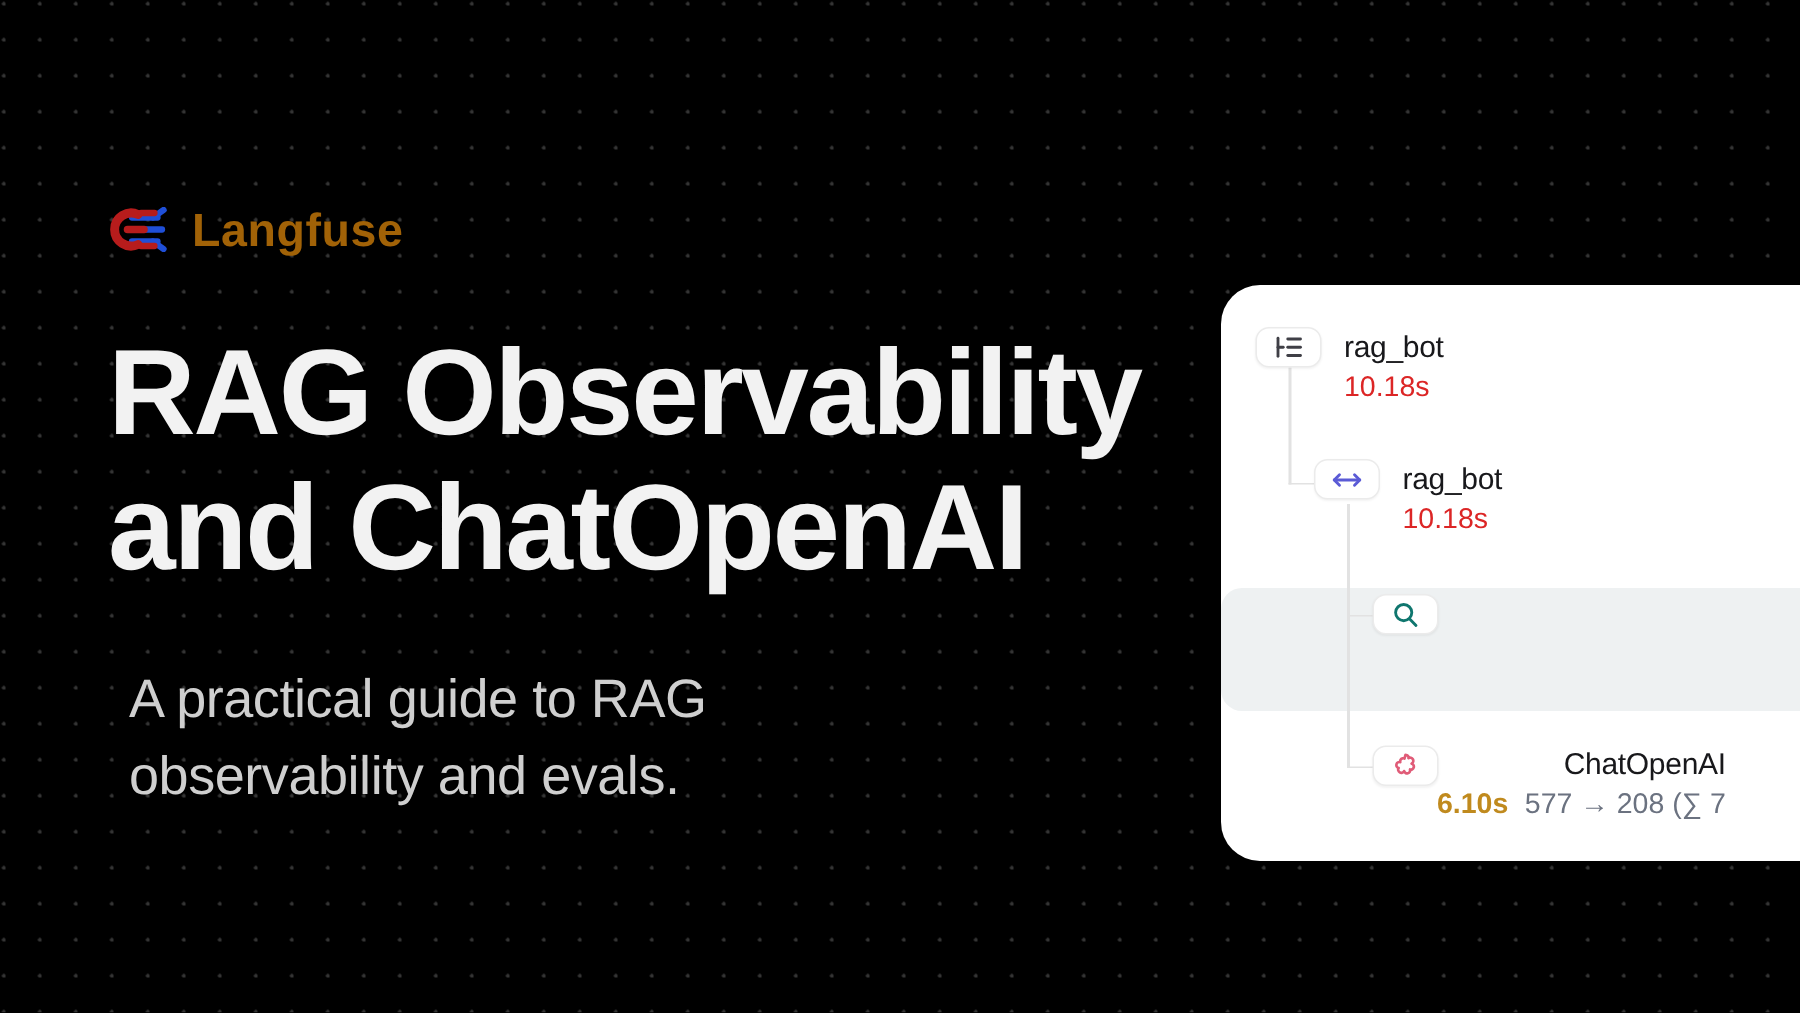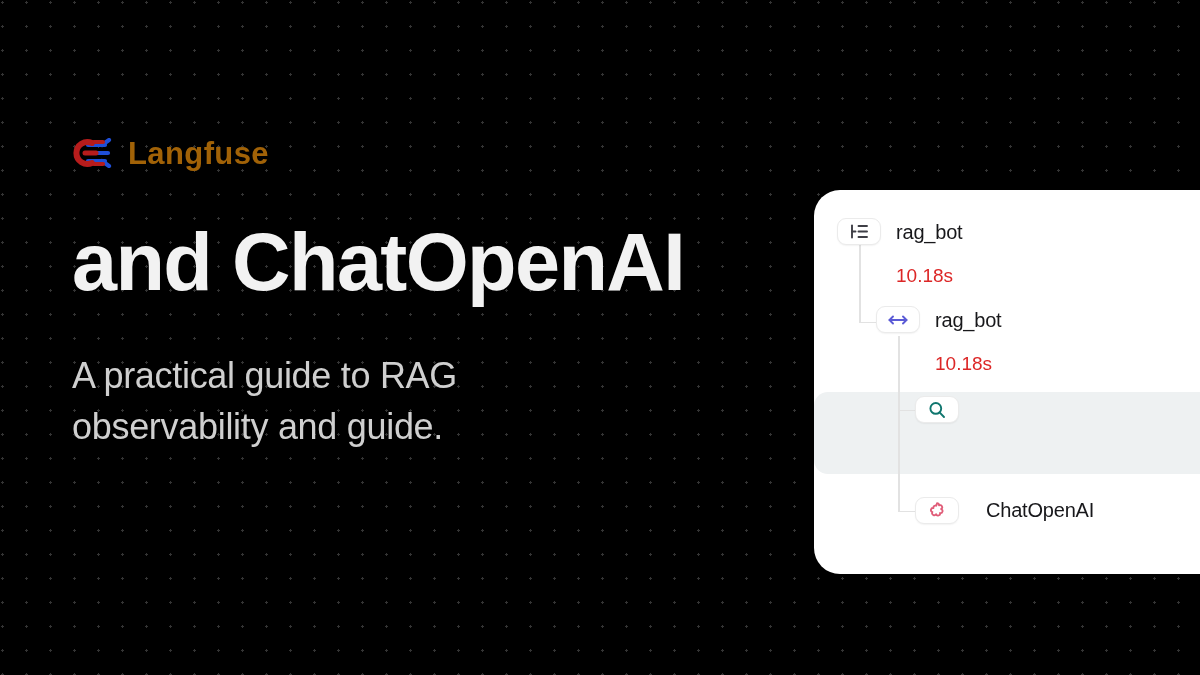--- a/index.html
+++ b/index.html
@@ -70,20 +70,21 @@
   }
   #headline .hl-line { display: block; white-space: nowrap; }
 
   #subheadline {
     margin-top: 42px;
     color: #cfcfcf;
     font-size: 36px;
     font-weight: 400;
     line-height: 1.42;
     letter-spacing: -0.3px;
+    margin-left: 14px;
   }
   #subheadline .sub-line { display: block; white-space: nowrap; }
 
   
   #trace-panel {
     position: absolute;
     left: 814px;
     top: 190px;
     width: 470px;
     height: 384px;
@@ -132,21 +133,21 @@
   .node-title {
     color: #18181b;
     font-size: 20px;
     font-weight: 500;
     letter-spacing: -0.2px;
     white-space: nowrap;
     line-height: 1.2;
   }
 
   .node-meta {
-    margin-top: 21px;
+    margin-top: 4px;
     font-size: 19px;
     font-weight: 500;
     white-space: nowrap;
     line-height: 1.2;
     display: flex;
     align-items: baseline;
     gap: 11px;
   }
 
   .dur-red   { color: #dc2626; }
@@ -178,26 +179,27 @@
           <path d="M20 5 A11 11 0 1 0 20 25" fill="none" stroke="#b71c1c" stroke-width="6" stroke-linecap="round"></path>
           <path d="M13 15 H24" fill="none" stroke="#b71c1c" stroke-width="5" stroke-linecap="round"></path>
           <path d="M22 4 L31 4" fill="none" stroke="#b71c1c" stroke-width="4.2" stroke-linecap="round"></path>
           <path d="M22 26 L31 26" fill="none" stroke="#b71c1c" stroke-width="4.2" stroke-linecap="round"></path>
         </svg>
       </span>
       <span id="brand-name">Langfuse</span>
     </div>
 
     <h1 id="headline">
+      <span class="hl-line">RAG Observability</span>
       <span class="hl-line">and ChatOpenAI</span>
     </h1>
 
     <p id="subheadline">
       <span class="sub-line">A practical guide to RAG</span>
-      <span class="sub-line">observability and guide.</span>
+      <span class="sub-line">observability and evals.</span>
     </p>
 
   </div>
 
   <div id="trace-panel">
     <div class="trace-rows">
 
       <div class="trace-row selected" style="top:202px;height:82px;"></div>
 
       <div class="connector" style="left:45px;top:55px;width:1.5px;height:78px;"></div>
@@ -261,20 +263,24 @@
                    c0.3 1.1 -0.3 2.2 -1.4 2.5
                    c-1.1 0.3 -2.2 -0.3 -2.5 -1.4
                    c-0.6 1.0 -1.9 1.4 -2.9 0.8
                    c-1.0 -0.6 -1.4 -1.9 -0.8 -2.9
                    c-1.1 -0.3 -1.7 -1.4 -1.4 -2.5
                    c0.3 -1.1 1.4 -1.7 2.5 -1.4
                    c-0.3 -1.1 0.3 -2.2 1.4 -2.5
                    c0.5 -0.15 1.0 -0.1 1.4 0.1 Z" fill="none" stroke="#e05c78" stroke-width="1.8" stroke-linejoin="round"></path>
         </svg>
       </div>
-      <div class="node-text" style="left:172px;top:308px;">
+      <div class="node-text" style="left:144px;top:308px;">
         <div class="node-title">ChatOpenAI</div>
+        <div class="node-meta">
+          <span class="dur-amber">6.10s</span>
+          <span class="tokens">577 → 208 (∑ 7</span>
+        </div>
       </div>
 
     </div>
   </div>
 
 </div>
 
 </body></html>

